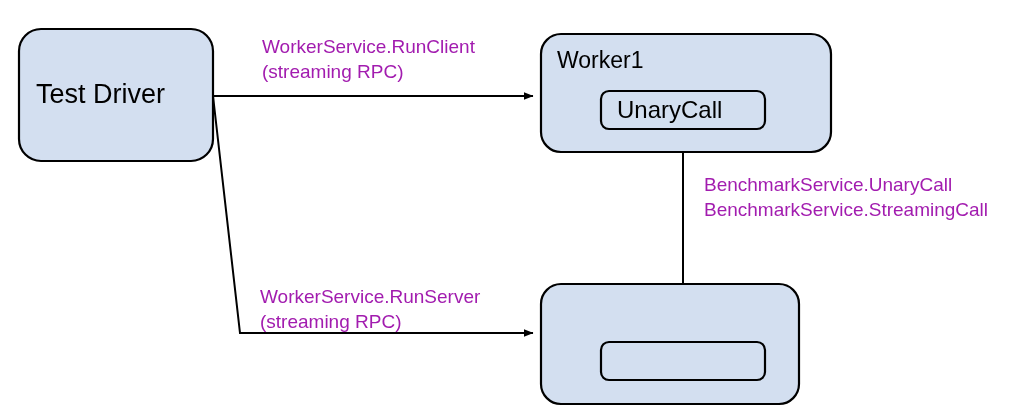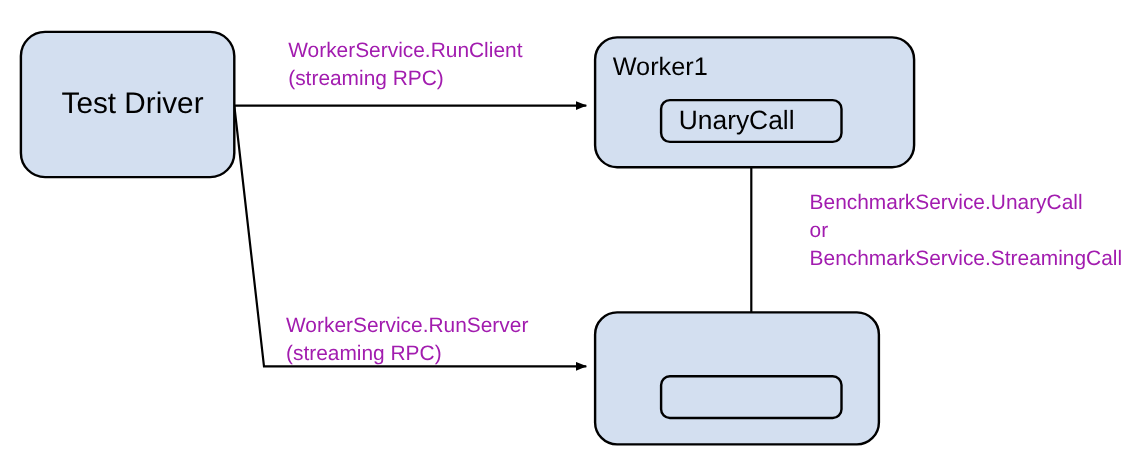--- a/index.html
+++ b/index.html
@@ -77,37 +77,36 @@
       <rect x="541" y="34" width="290" height="118" rx="20" ry="20" fill="#d3dff0" stroke="#000000" stroke-width="2.2"></rect>
       <rect x="601" y="91" width="164" height="38" rx="8" ry="8" fill="#d3dff0" stroke="#000000" stroke-width="2.2"></rect>
     </g>
 
     <g>
       <rect x="541" y="284" width="258" height="120" rx="20" ry="20" fill="#d3dff0" stroke="#000000" stroke-width="2.2"></rect>
       <rect x="601" y="342" width="164" height="38" rx="8" ry="8" fill="#d3dff0" stroke="#000000" stroke-width="2.2"></rect>
     </g>
   </svg>
 
-  <div class="node-label big-label" style="left:56px; top:81px;text-align:center;">Test Driver</div>
+  <div class="node-label big-label" style="left:36px; top:81px;text-align:center;">Test Driver</div>
 
   <div class="node-label worker-title" style="left:557px; top:49px;">Worker1</div>
 
   <div class="node-label inner-label" style="left:617px; top:98px;">UnaryCall</div>
 
 
 
   <div class="edge-label" style="left:262px; top:34px;">
     <div>WorkerService.RunClient</div>
     <div>(streaming RPC)</div>
   </div>
 
   <div class="edge-label" style="left:260px; top:284px;">
     <div>WorkerService.RunServer</div>
     <div>(streaming RPC)</div>
   </div>
 
-  <div class="edge-label" style="left:704px; top:172px;margin-left:32px;">
+  <div class="edge-label" style="left:704px; top:172px;">
     <div>BenchmarkService.UnaryCall</div>
-    <div>or</div>
     <div>BenchmarkService.StreamingCall</div>
   </div>
 
 </div>
 
 </body></html>

